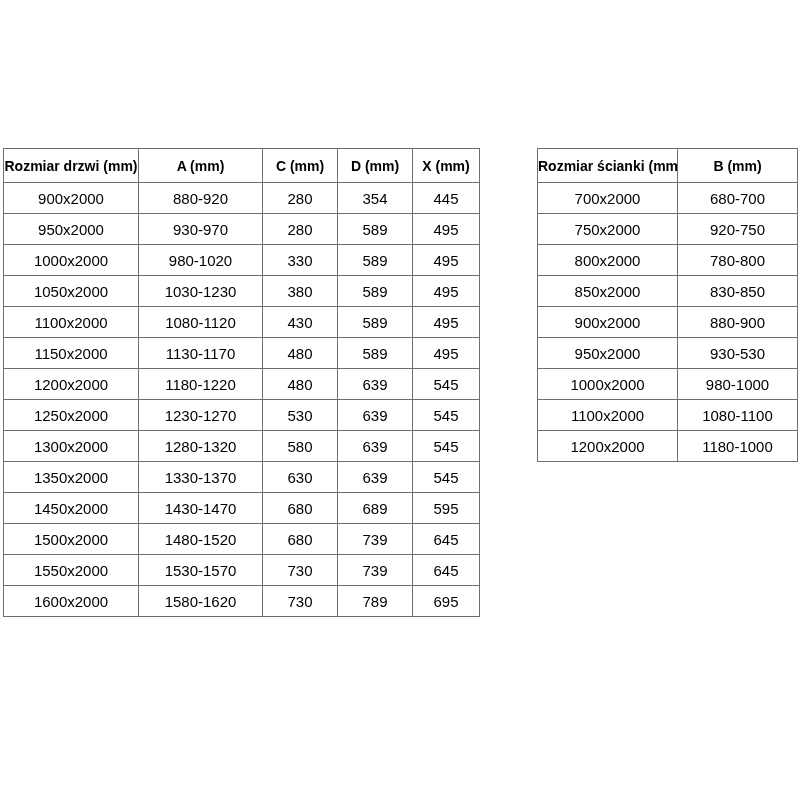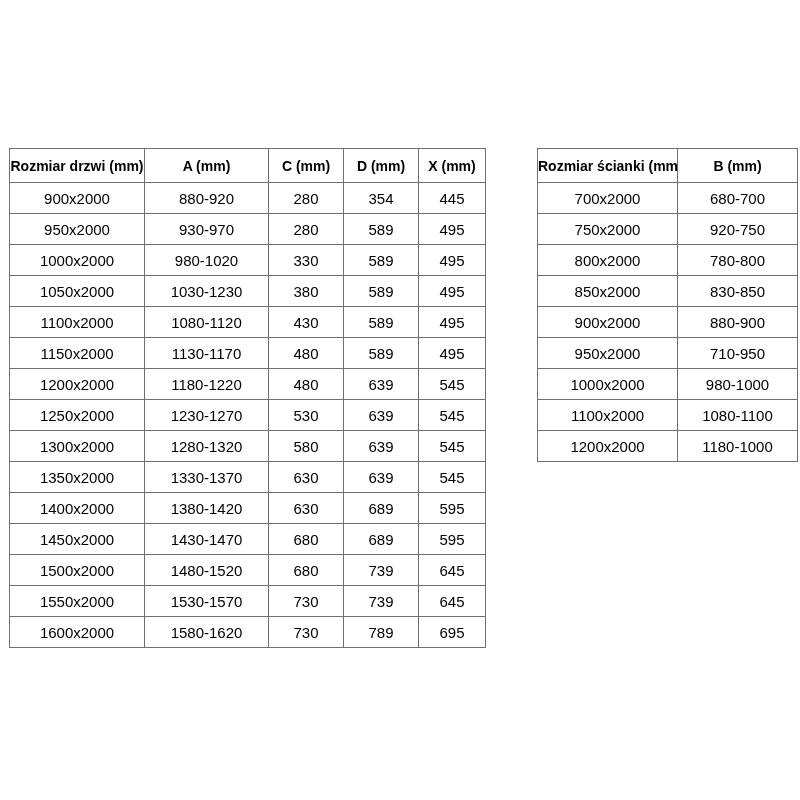--- a/index.html
+++ b/index.html
@@ -34,21 +34,21 @@
     font-weight: bold;
     font-size: 14px;
     height: 33px;
   }
   table.spec td {
     font-weight: normal;
     font-size: 15px;
     height: 30px;
   }
   table.doors {
-    left: 9px;
+    left: 3px;
     top: 148px;
     width: 476px;
   }
   table.walls {
     left: 537px;
     top: 148px;
     width: 260px;
   }
 </style>
 </head>
@@ -138,27 +138,20 @@
           <td>545</td>
         </tr>
         <tr>
           <td>1350x2000</td>
           <td>1330-1370</td>
           <td>630</td>
           <td>639</td>
           <td>545</td>
         </tr>
         <tr>
-          <td>1400x2000</td>
-          <td>1380-1420</td>
-          <td>630</td>
-          <td>689</td>
-          <td>595</td>
-        </tr>
-        <tr>
           <td>1450x2000</td>
           <td>1430-1470</td>
           <td>680</td>
           <td>689</td>
           <td>595</td>
         </tr>
         <tr>
           <td>1500x2000</td>
           <td>1480-1520</td>
           <td>680</td>
@@ -209,21 +202,21 @@
         <tr>
           <td>850x2000</td>
           <td>830-850</td>
         </tr>
         <tr>
           <td>900x2000</td>
           <td>880-900</td>
         </tr>
         <tr>
           <td>950x2000</td>
-          <td>710-950</td>
+          <td>930-530</td>
         </tr>
         <tr>
           <td>1000x2000</td>
           <td>980-1000</td>
         </tr>
         <tr>
           <td>1100x2000</td>
           <td>1080-1100</td>
         </tr>
         <tr>

